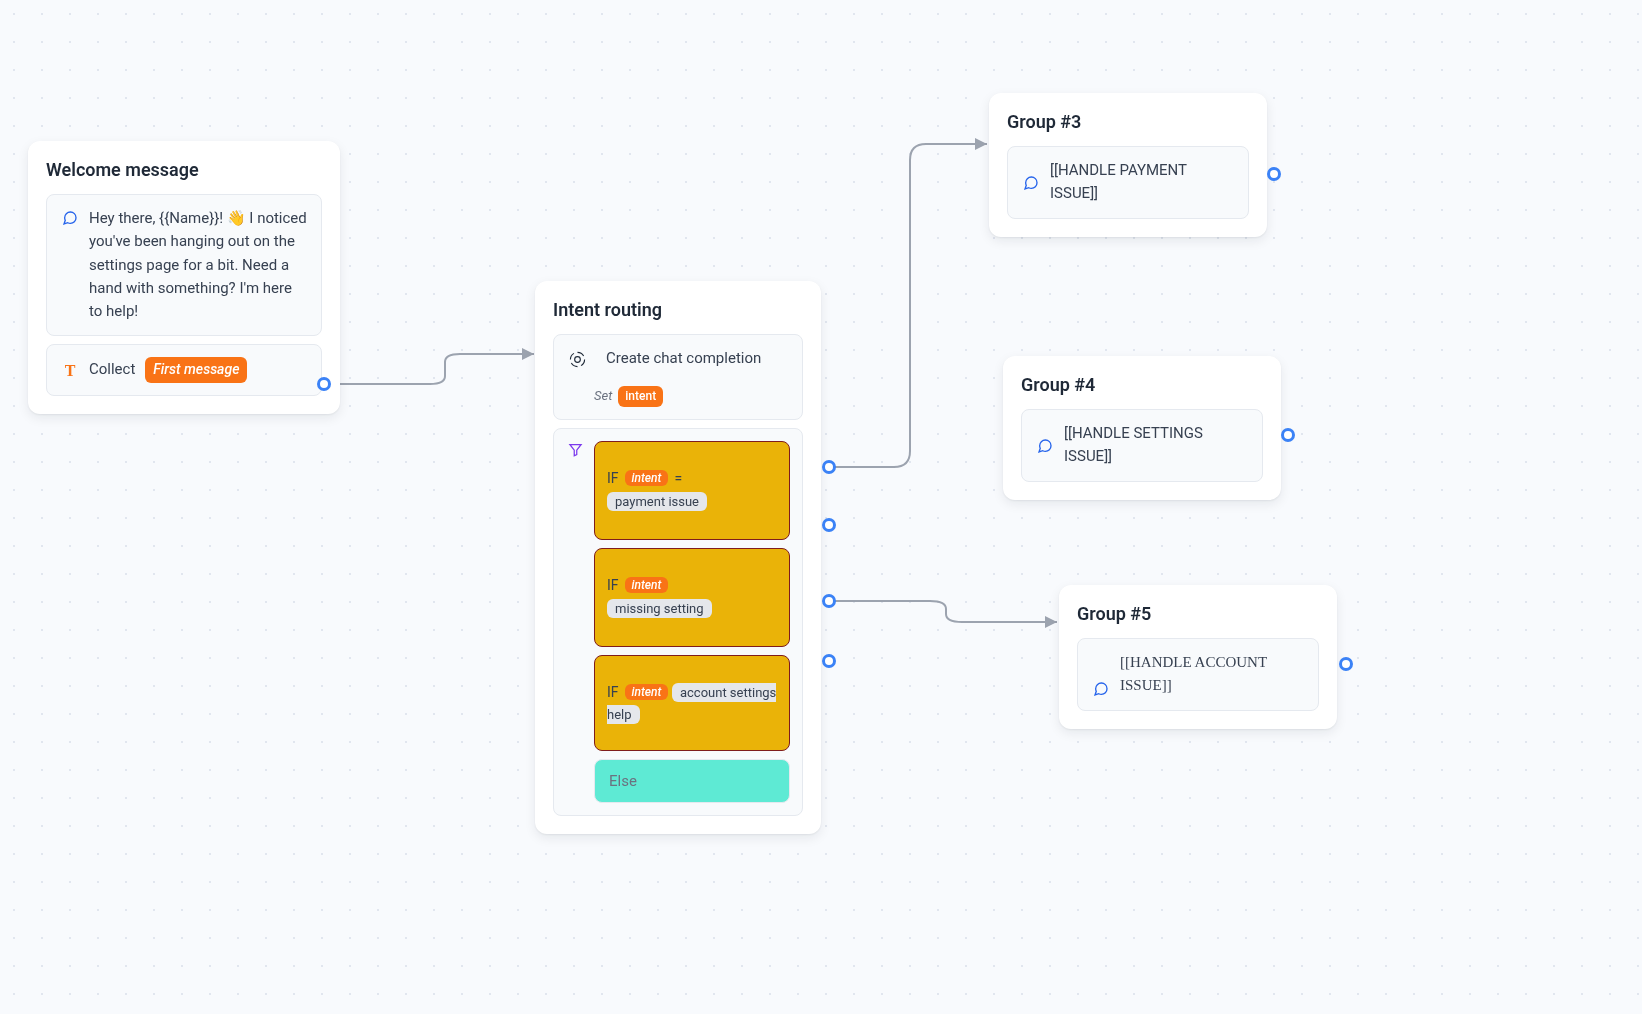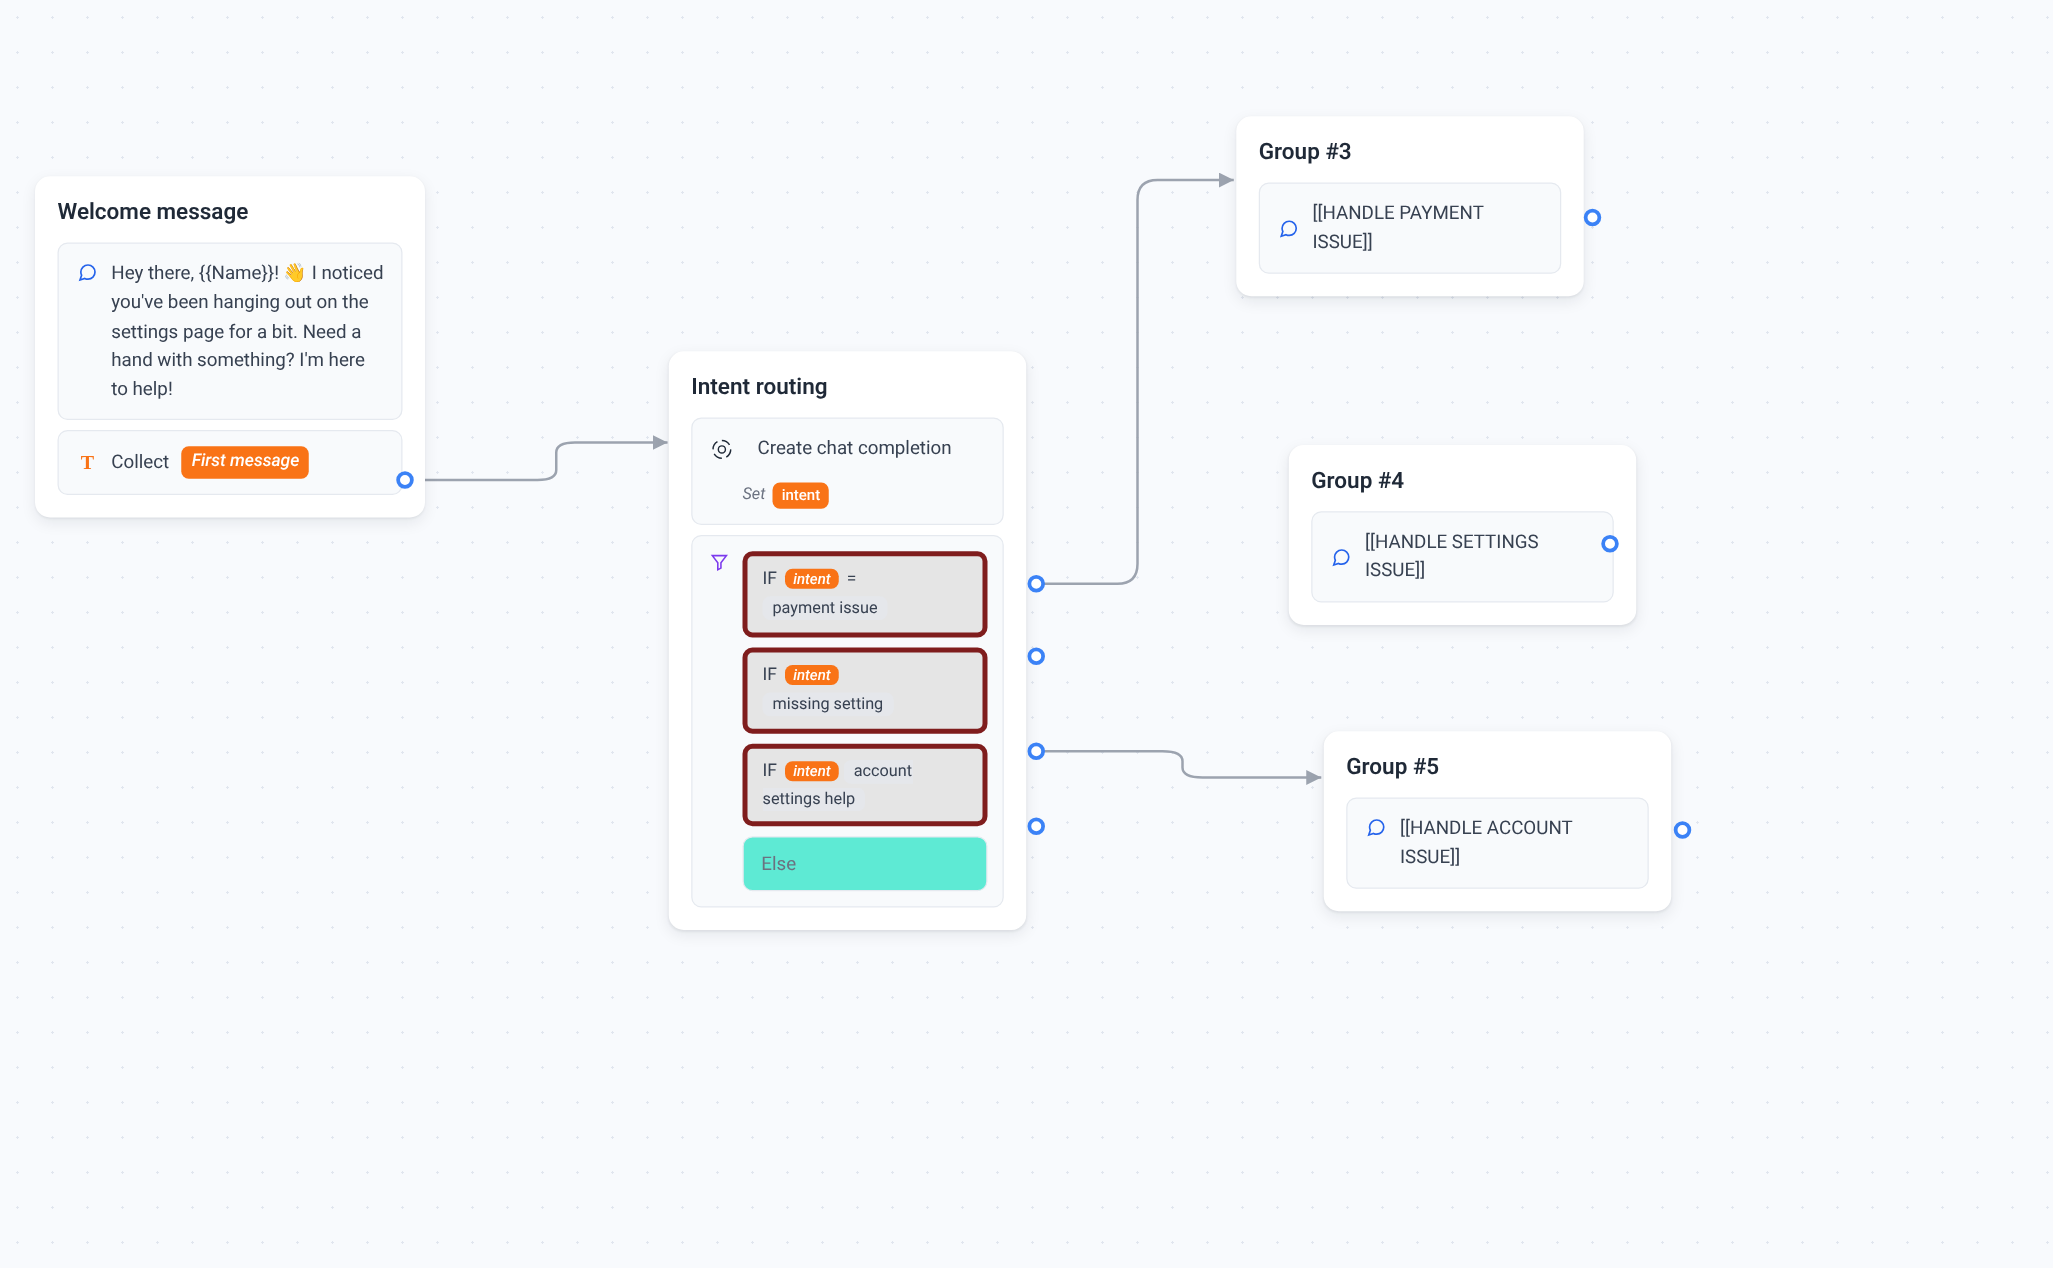--- a/index.html
+++ b/index.html
@@ -53,24 +53,24 @@
   .port {
     position: absolute;
     width: 14px; height: 14px;
     border: 3px solid #3b82f6;
     background: #ffffff;
     border-radius: 50%;
     z-index: 3;
   }
 
   .sub-block {
-    background:#e5e5e5;
-    border:4px solid #7f1d1d;
+    background:#eab308;
+    border:1px solid #7f1d1d;
     border-radius:8px;
-    padding:10px 12px;
+    padding:28px 12px;
     font-size:14px;
     color:#374151;
     margin-bottom:8px;
   }
   .set-row { font-style: italic; color:#6b7280; font-size:13px; margin-top:16px; margin-left:26px;}
   .filter-wrap {
     background:#f8fafc;
     border:1px solid #e5e9ef;
     border-radius:8px;
     padding:12px;
@@ -184,36 +184,36 @@
     <span class="icon">
       <svg width="16" height="16" viewBox="0 0 24 24" fill="none" stroke="#2563eb" stroke-width="2">
           <path d="M21 11.5a8.38 8.38 0 0 1-8.5 8.5 8.5 8.5 0 0 1-3.8-.9L3 21l1.9-5.7A8.38 8.38 0 0 1 4 11.5 8.5 8.5 0 0 1 12.5 3 8.38 8.38 0 0 1 21 11.5z"></path>
         </svg>
     </span>
     <span>[[HANDLE PAYMENT ISSUE]]</span>
   </div>
 </div>
 <div class="port" style="left:1267px; top:167px;"></div>
 
-<div class="card" style="left:1003px; top:356px; width:278px;margin-left:28px;">
+<div class="card" style="left:1003px; top:356px; width:278px;">
   <div class="card-title">Group #4</div>
   <div class="block" style="align-items:center;">
     <span class="icon">
       <svg width="16" height="16" viewBox="0 0 24 24" fill="none" stroke="#2563eb" stroke-width="2">
           <path d="M21 11.5a8.38 8.38 0 0 1-8.5 8.5 8.5 8.5 0 0 1-3.8-.9L3 21l1.9-5.7A8.38 8.38 0 0 1 4 11.5 8.5 8.5 0 0 1 12.5 3 8.38 8.38 0 0 1 21 11.5z"></path>
         </svg>
     </span>
     <span>[[HANDLE SETTINGS ISSUE]]</span>
   </div>
 </div>
 <div class="port" style="left:1281px; top:428px;"></div>
 
 <div class="card" style="left:1059px; top:585px; width:278px;">
   <div class="card-title">Group #5</div>
-  <div class="block" style="align-items:flex-start;">
+  <div class="block" style="align-items:flex-end;font-family:Liberation Serif, serif;">
     <span class="icon">
       <svg width="16" height="16" viewBox="0 0 24 24" fill="none" stroke="#2563eb" stroke-width="2">
           <path d="M21 11.5a8.38 8.38 0 0 1-8.5 8.5 8.5 8.5 0 0 1-3.8-.9L3 21l1.9-5.7A8.38 8.38 0 0 1 4 11.5 8.5 8.5 0 0 1 12.5 3 8.38 8.38 0 0 1 21 11.5z"></path>
         </svg>
     </span>
     <span>[[HANDLE ACCOUNT ISSUE]]</span>
   </div>
 </div>
 <div class="port" style="left:1339px; top:657px;"></div>
 

